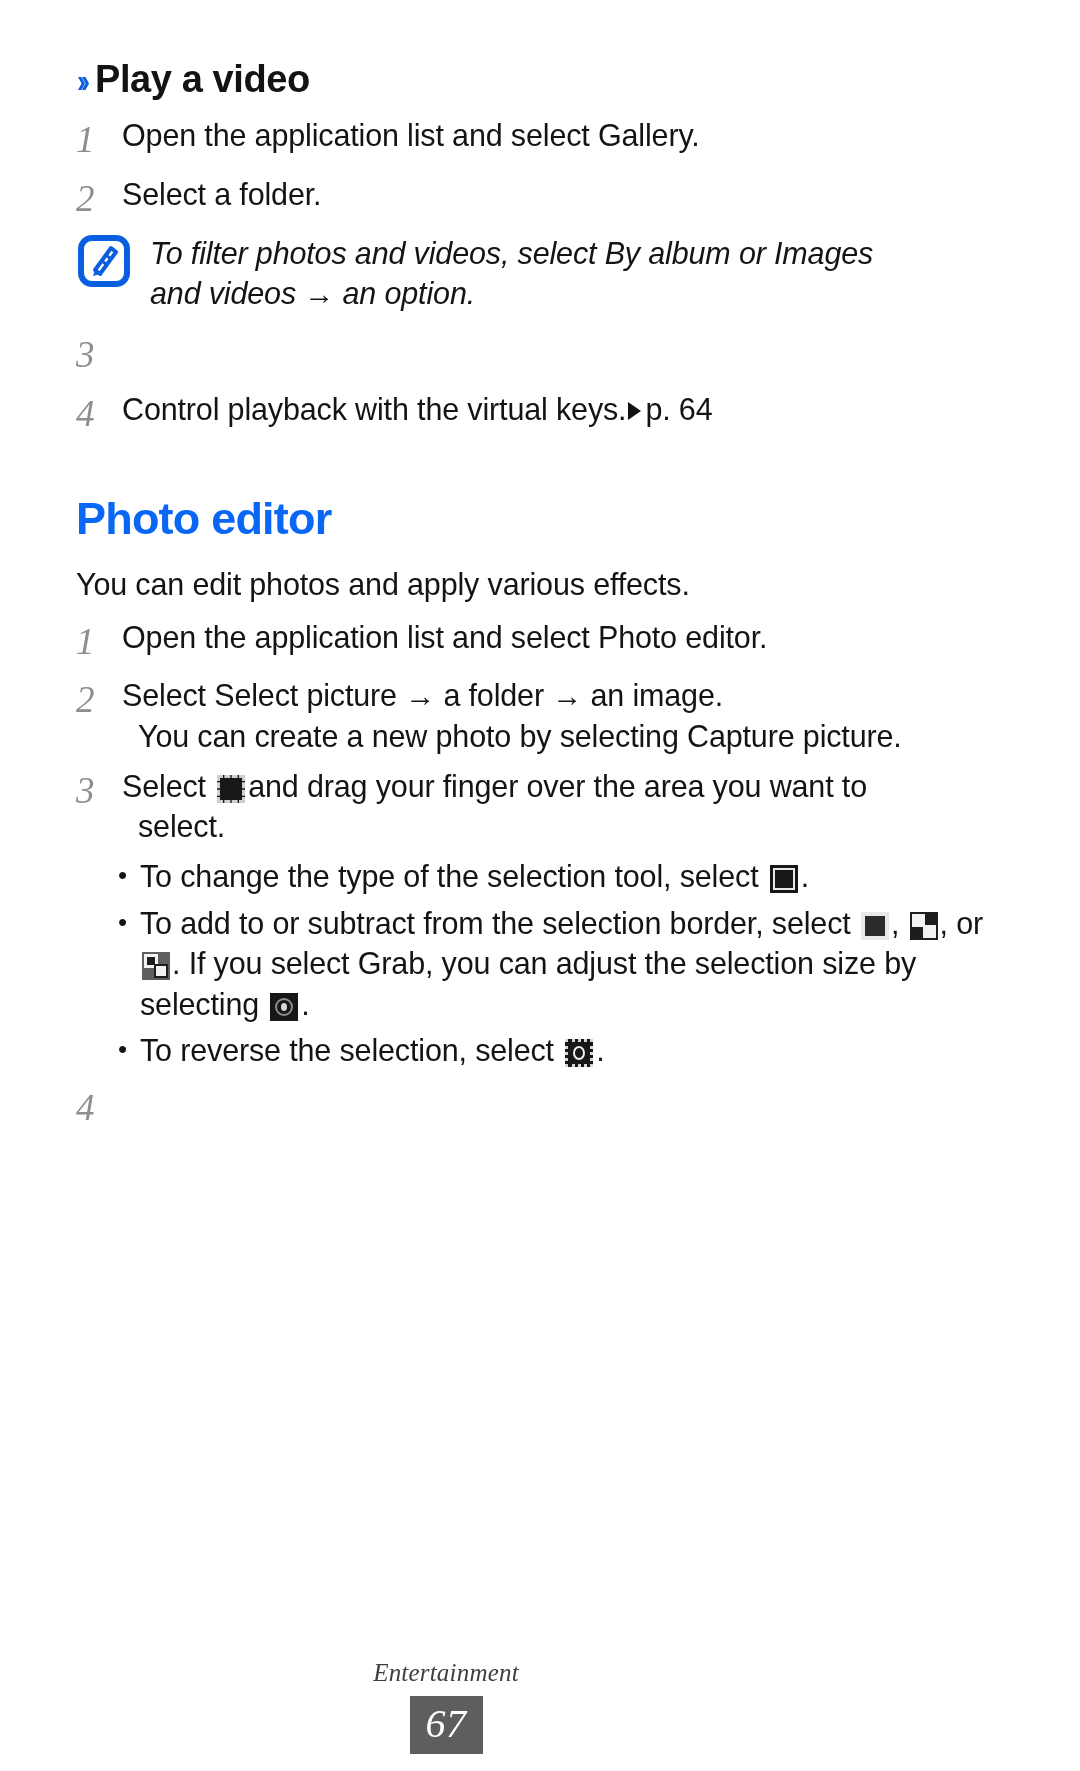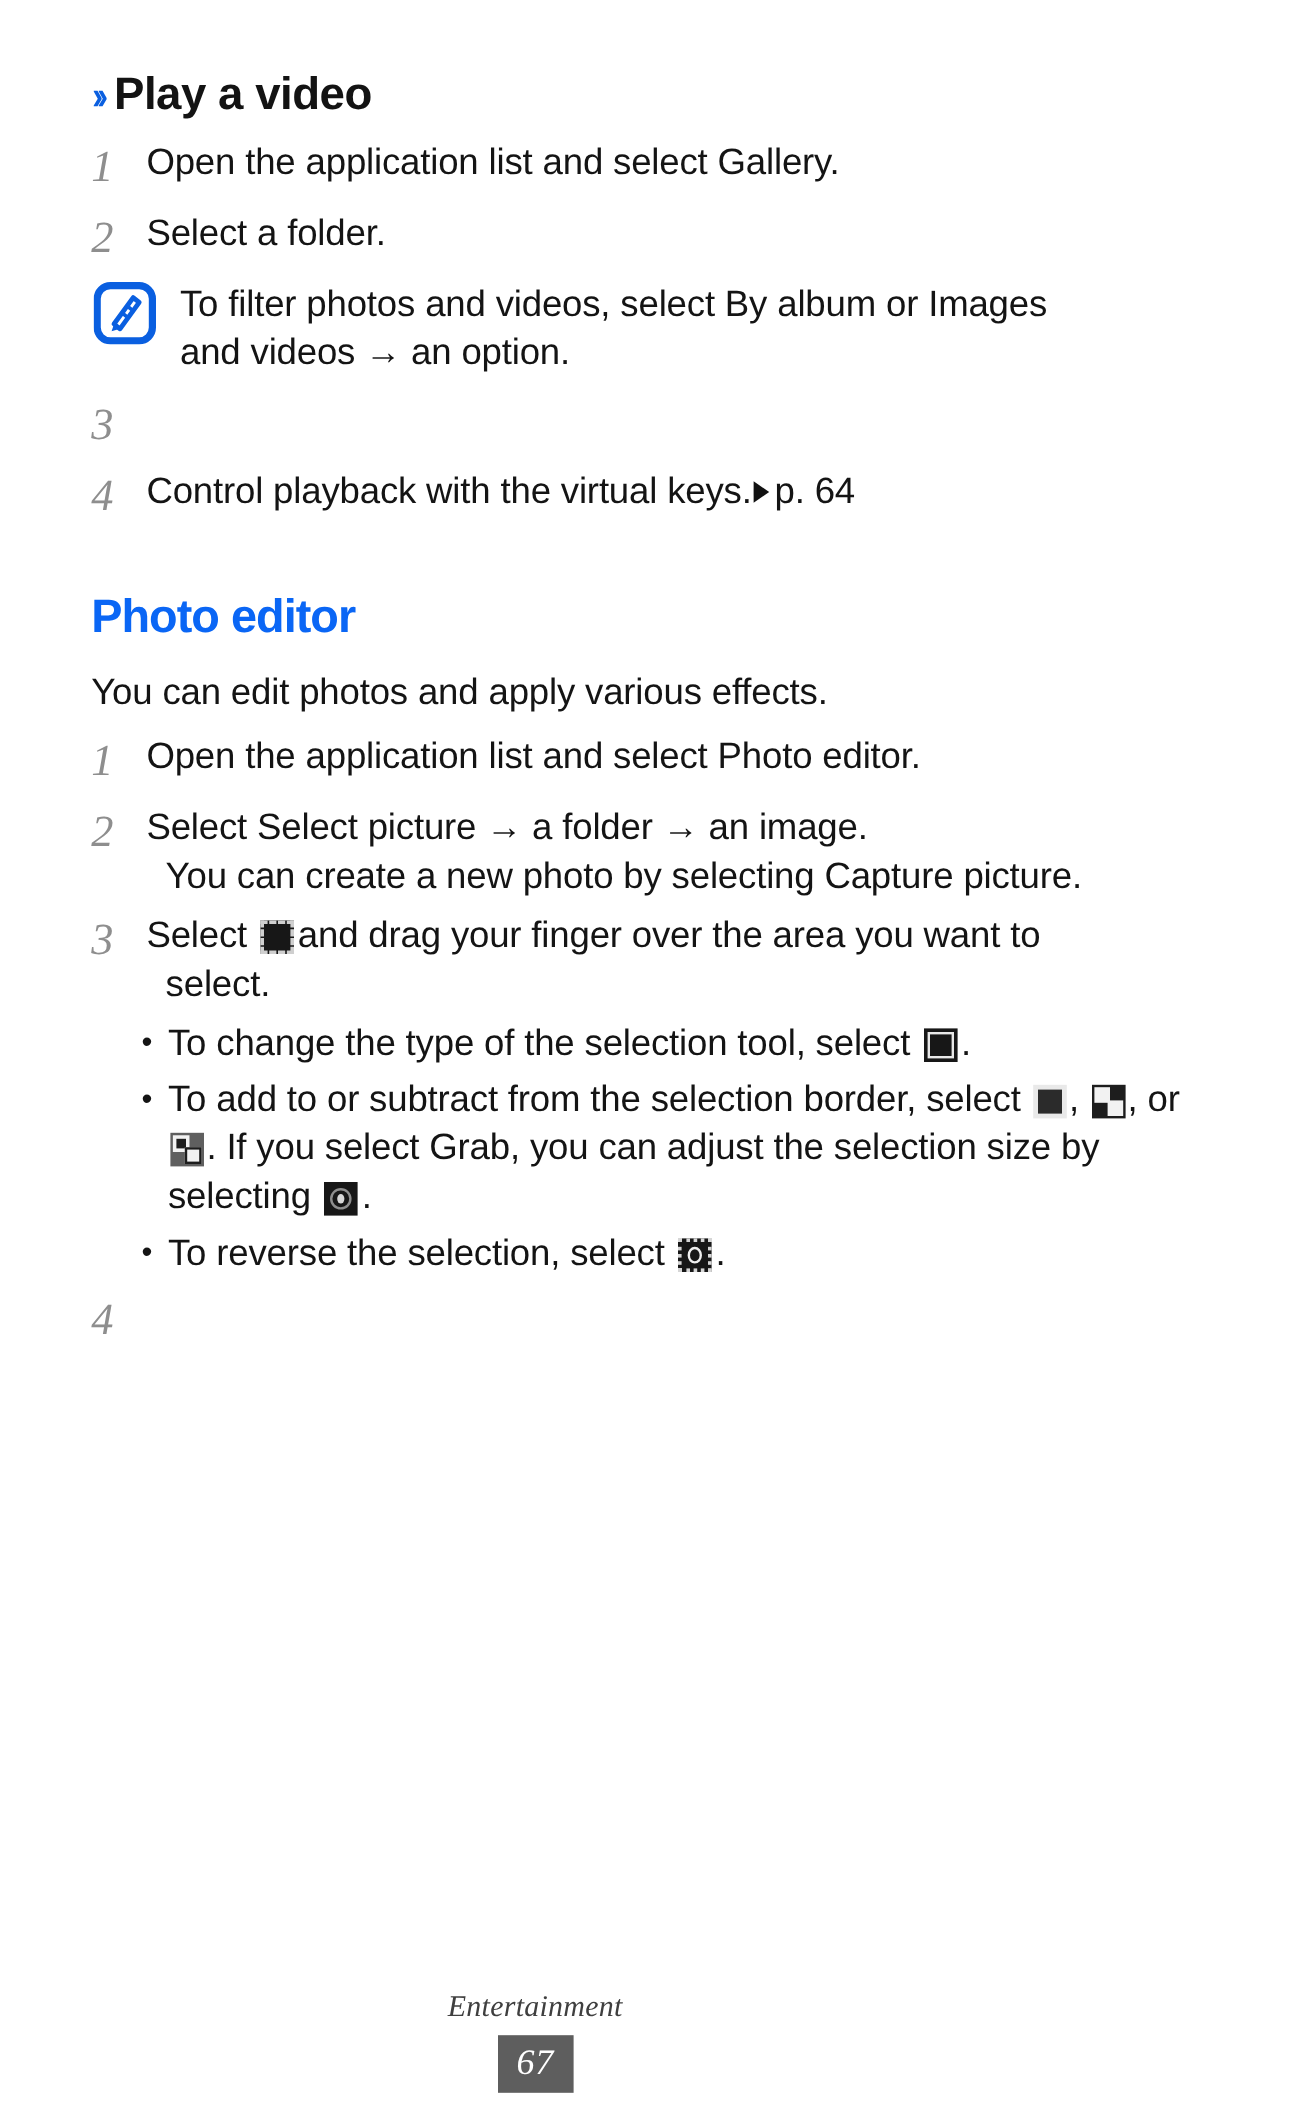--- a/index.html
+++ b/index.html
@@ -43,21 +43,21 @@
   .chev {
     color: #0a5fe0;
     font-weight: bold;
     font-size: 33px;
     margin-right: 9px;
     letter-spacing: -6px;
     display: inline-block;
     transform: scaleX(0.82);
   }
   .main-head {
-    font-size: 39px;
+    font-size: 45px;
     font-weight: bold;
     color: #0a66f5;
     letter-spacing: -0.8px;
     line-height: 1.1;
     margin: 0 0 20px 0;
   }
 
   
   .step {
     display: flex;
@@ -94,20 +94,21 @@
     margin: 0 0 12px 0;
     padding-left: 0;
     color: #141414;
   }
 
   
   .note {
     display: flex;
     align-items: flex-start;
     margin: 8px 0 16px 0;
+    font-style: italic;
   }
   .note-icon {
     flex: 0 0 auto;
     width: 52px;
     height: 52px;
     margin: 2px 20px 0 2px;
   }
   .note-body {
     flex: 1 1 auto;
     font-size: 30.5px;
@@ -316,21 +317,21 @@
     color: #3f3f3f;
     letter-spacing: 0.2px;
   }
   .footer-page {
     display: inline-block;
     margin-top: 9px;
     background: #5e5e5e;
     color: #ffffff;
     font-family: "Liberation Serif", serif;
     font-style: italic;
-    font-size: 30px;
+    font-size: 40px;
     line-height: 1;
     padding: 8px 16px 10px 16px;
     letter-spacing: 0.5px;
   }
 </style>
 </head>
 <body>
 
 <div class="page">
   <div class="content">

